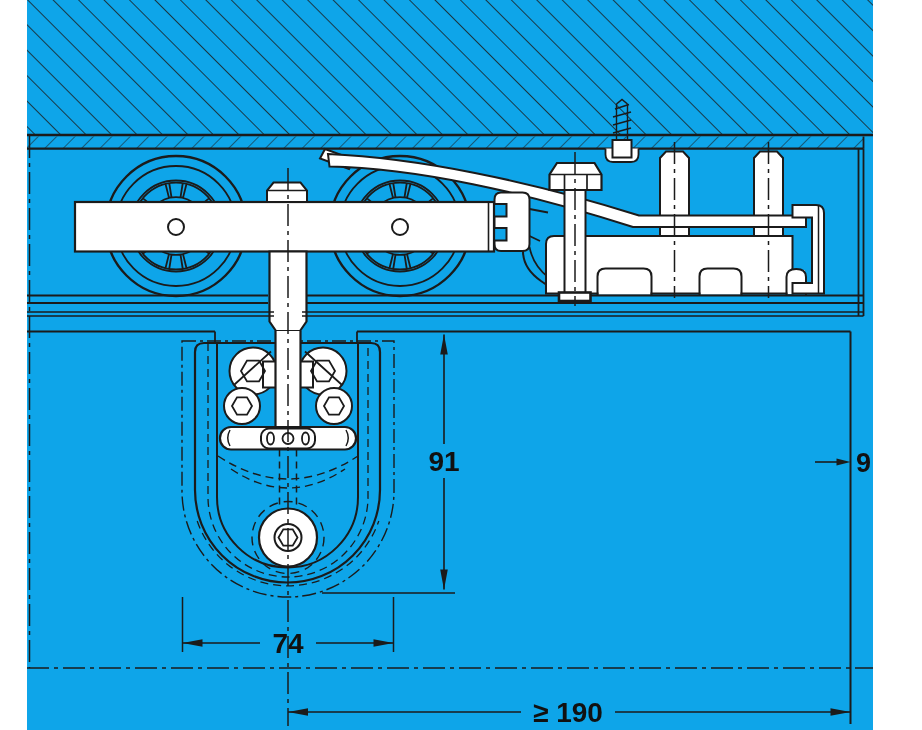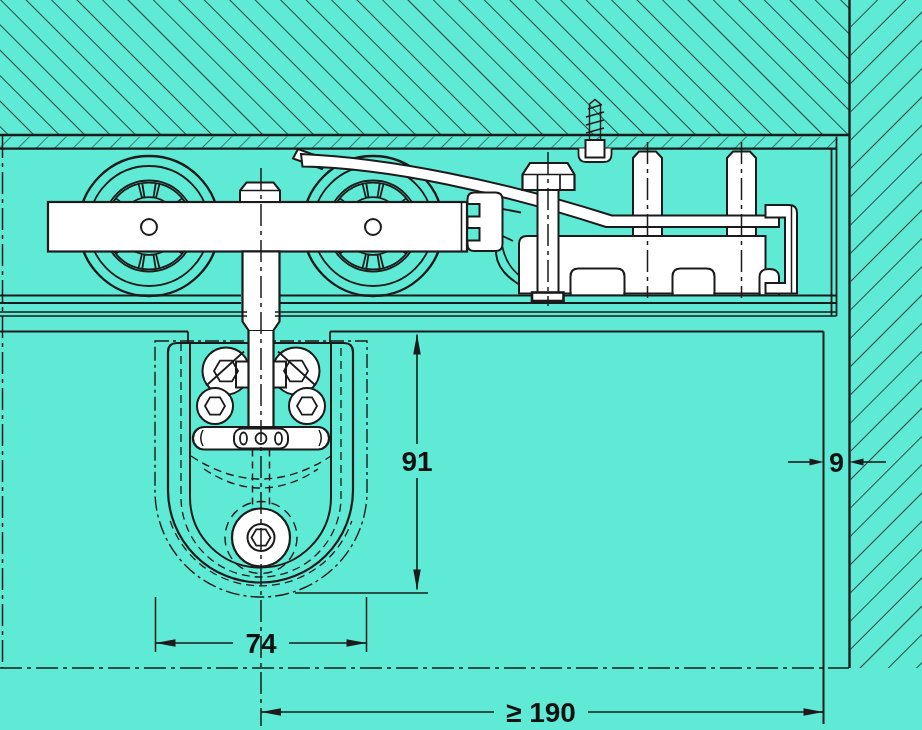--- a/index.html
+++ b/index.html
@@ -1,16 +1,16 @@
 <!DOCTYPE html>
 <html><head>
 <meta charset="utf-8">
 <style>
   html,body{margin:0;padding:0;background:#ffffff;}
-  .stage{width:922px;height:730px;position:relative;background:#5eead4;overflow:hidden;}
+  .stage{width:846px;height:730px;position:relative;background:#0ea5e9;overflow:hidden;margin-left:27px;}
   svg{display:block;}
   .dim{font-family:"Liberation Sans","DejaVu Sans",sans-serif;font-weight:bold;font-size:28px;fill:#111;text-anchor:middle;}
   .dim-small{font-size:27px;}
 </style>
 </head>
 <body>
 
 <div class="stage">
 <svg width="922" height="730" viewBox="0 0 922 730">
   <defs>

